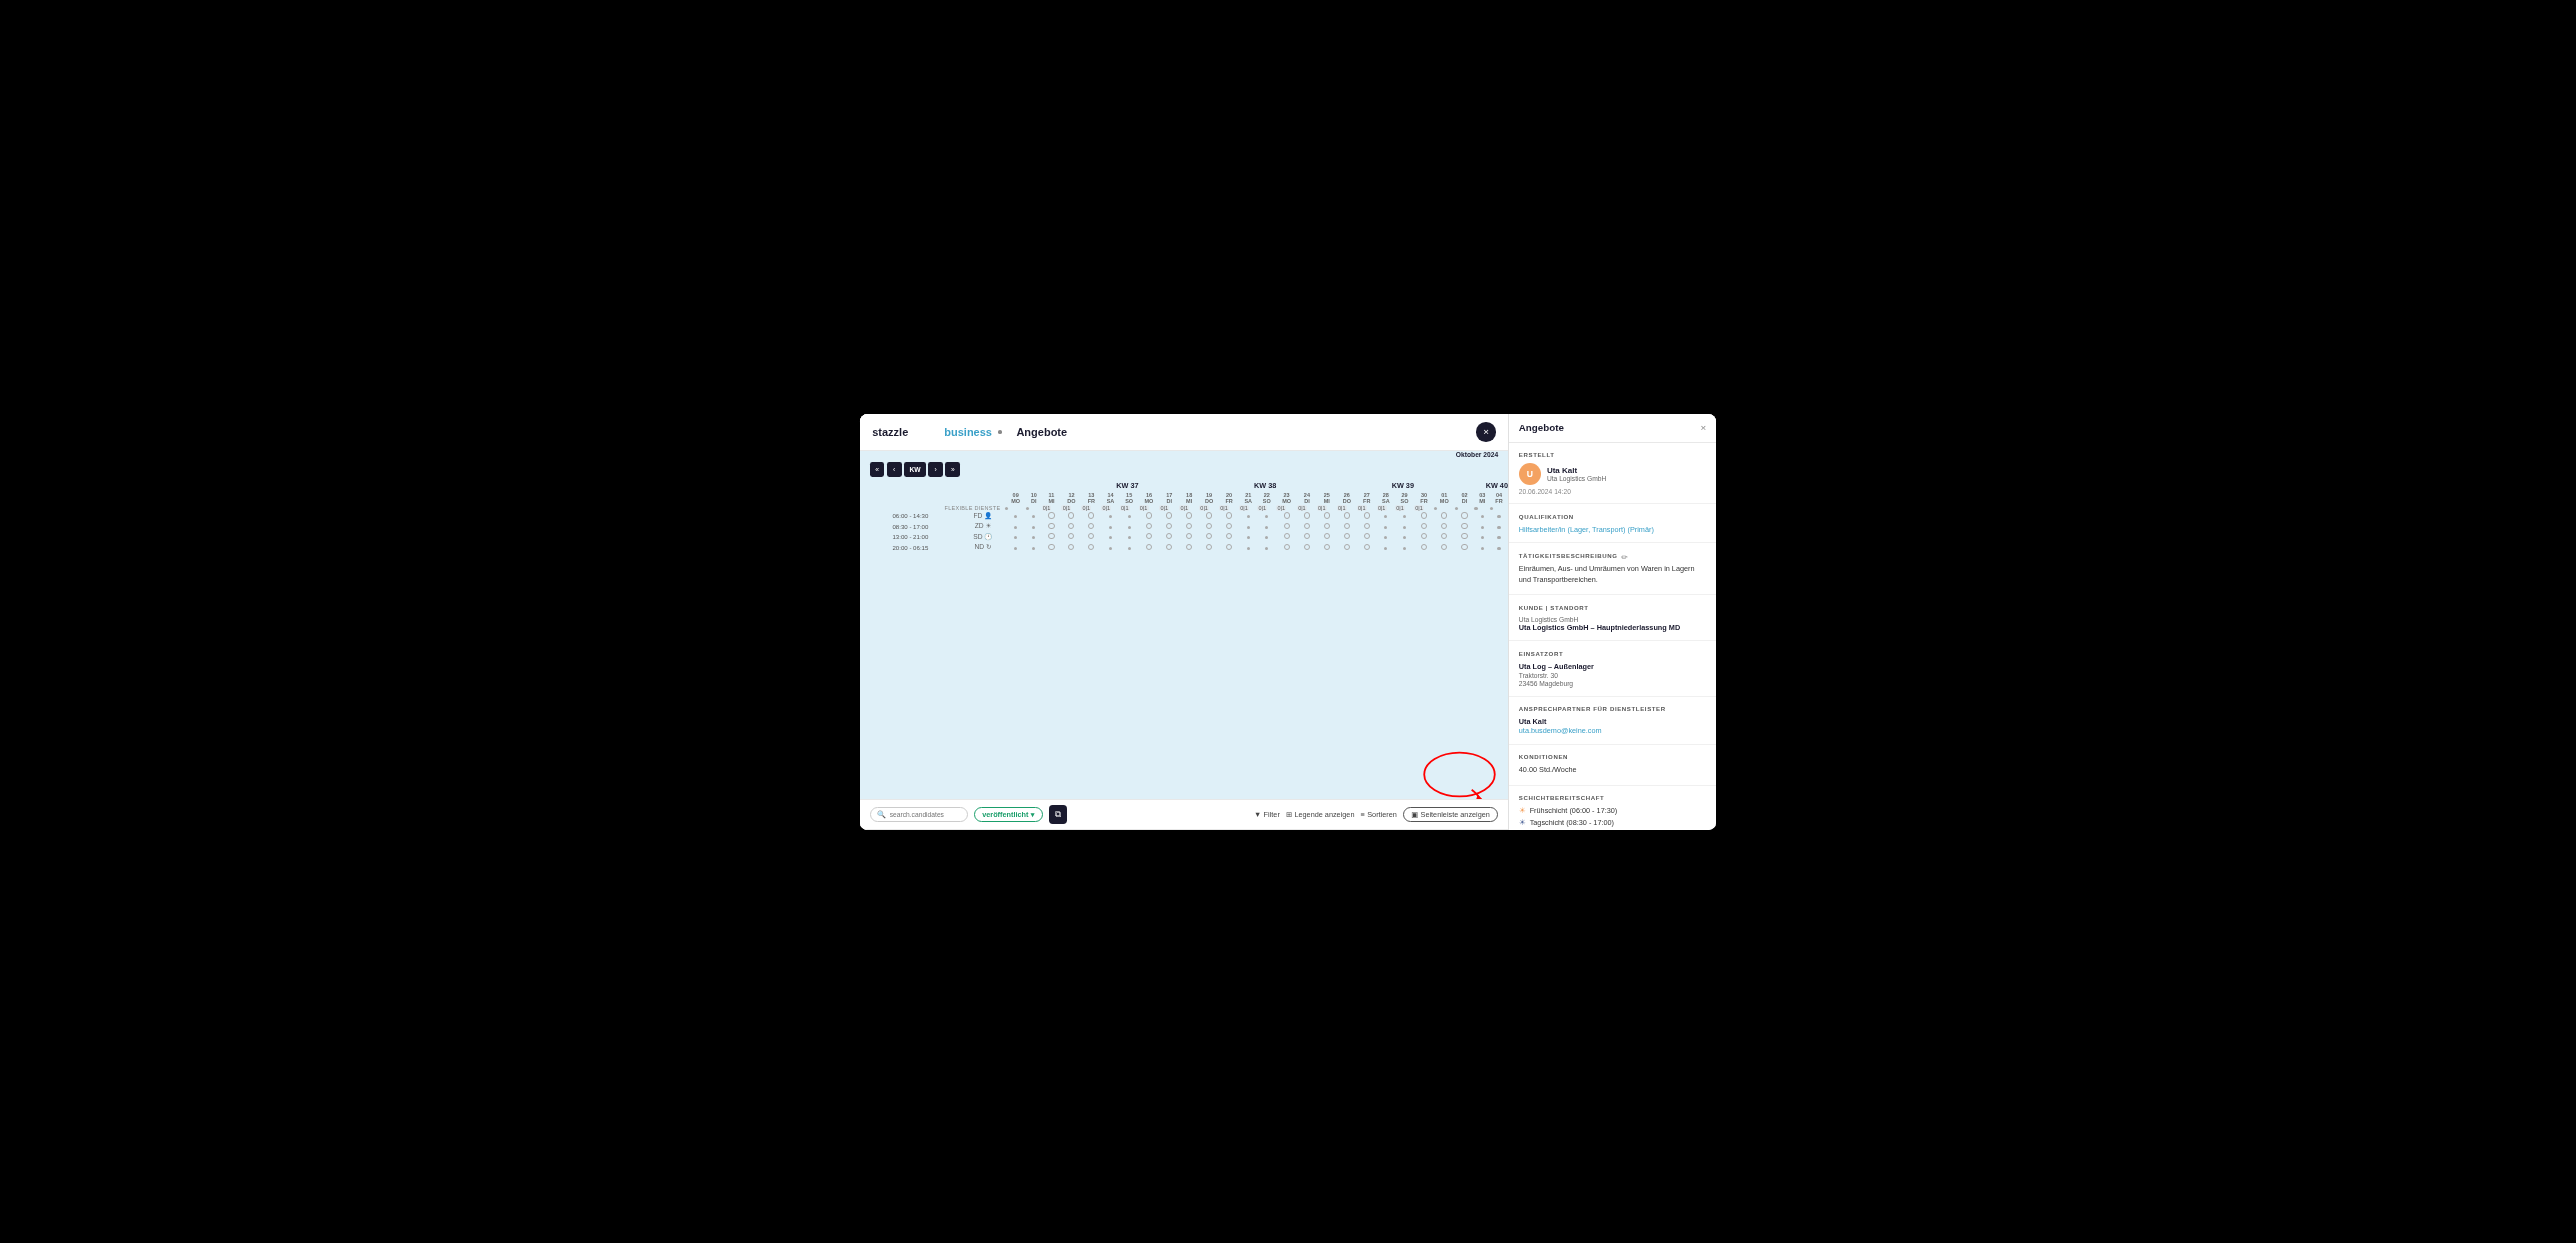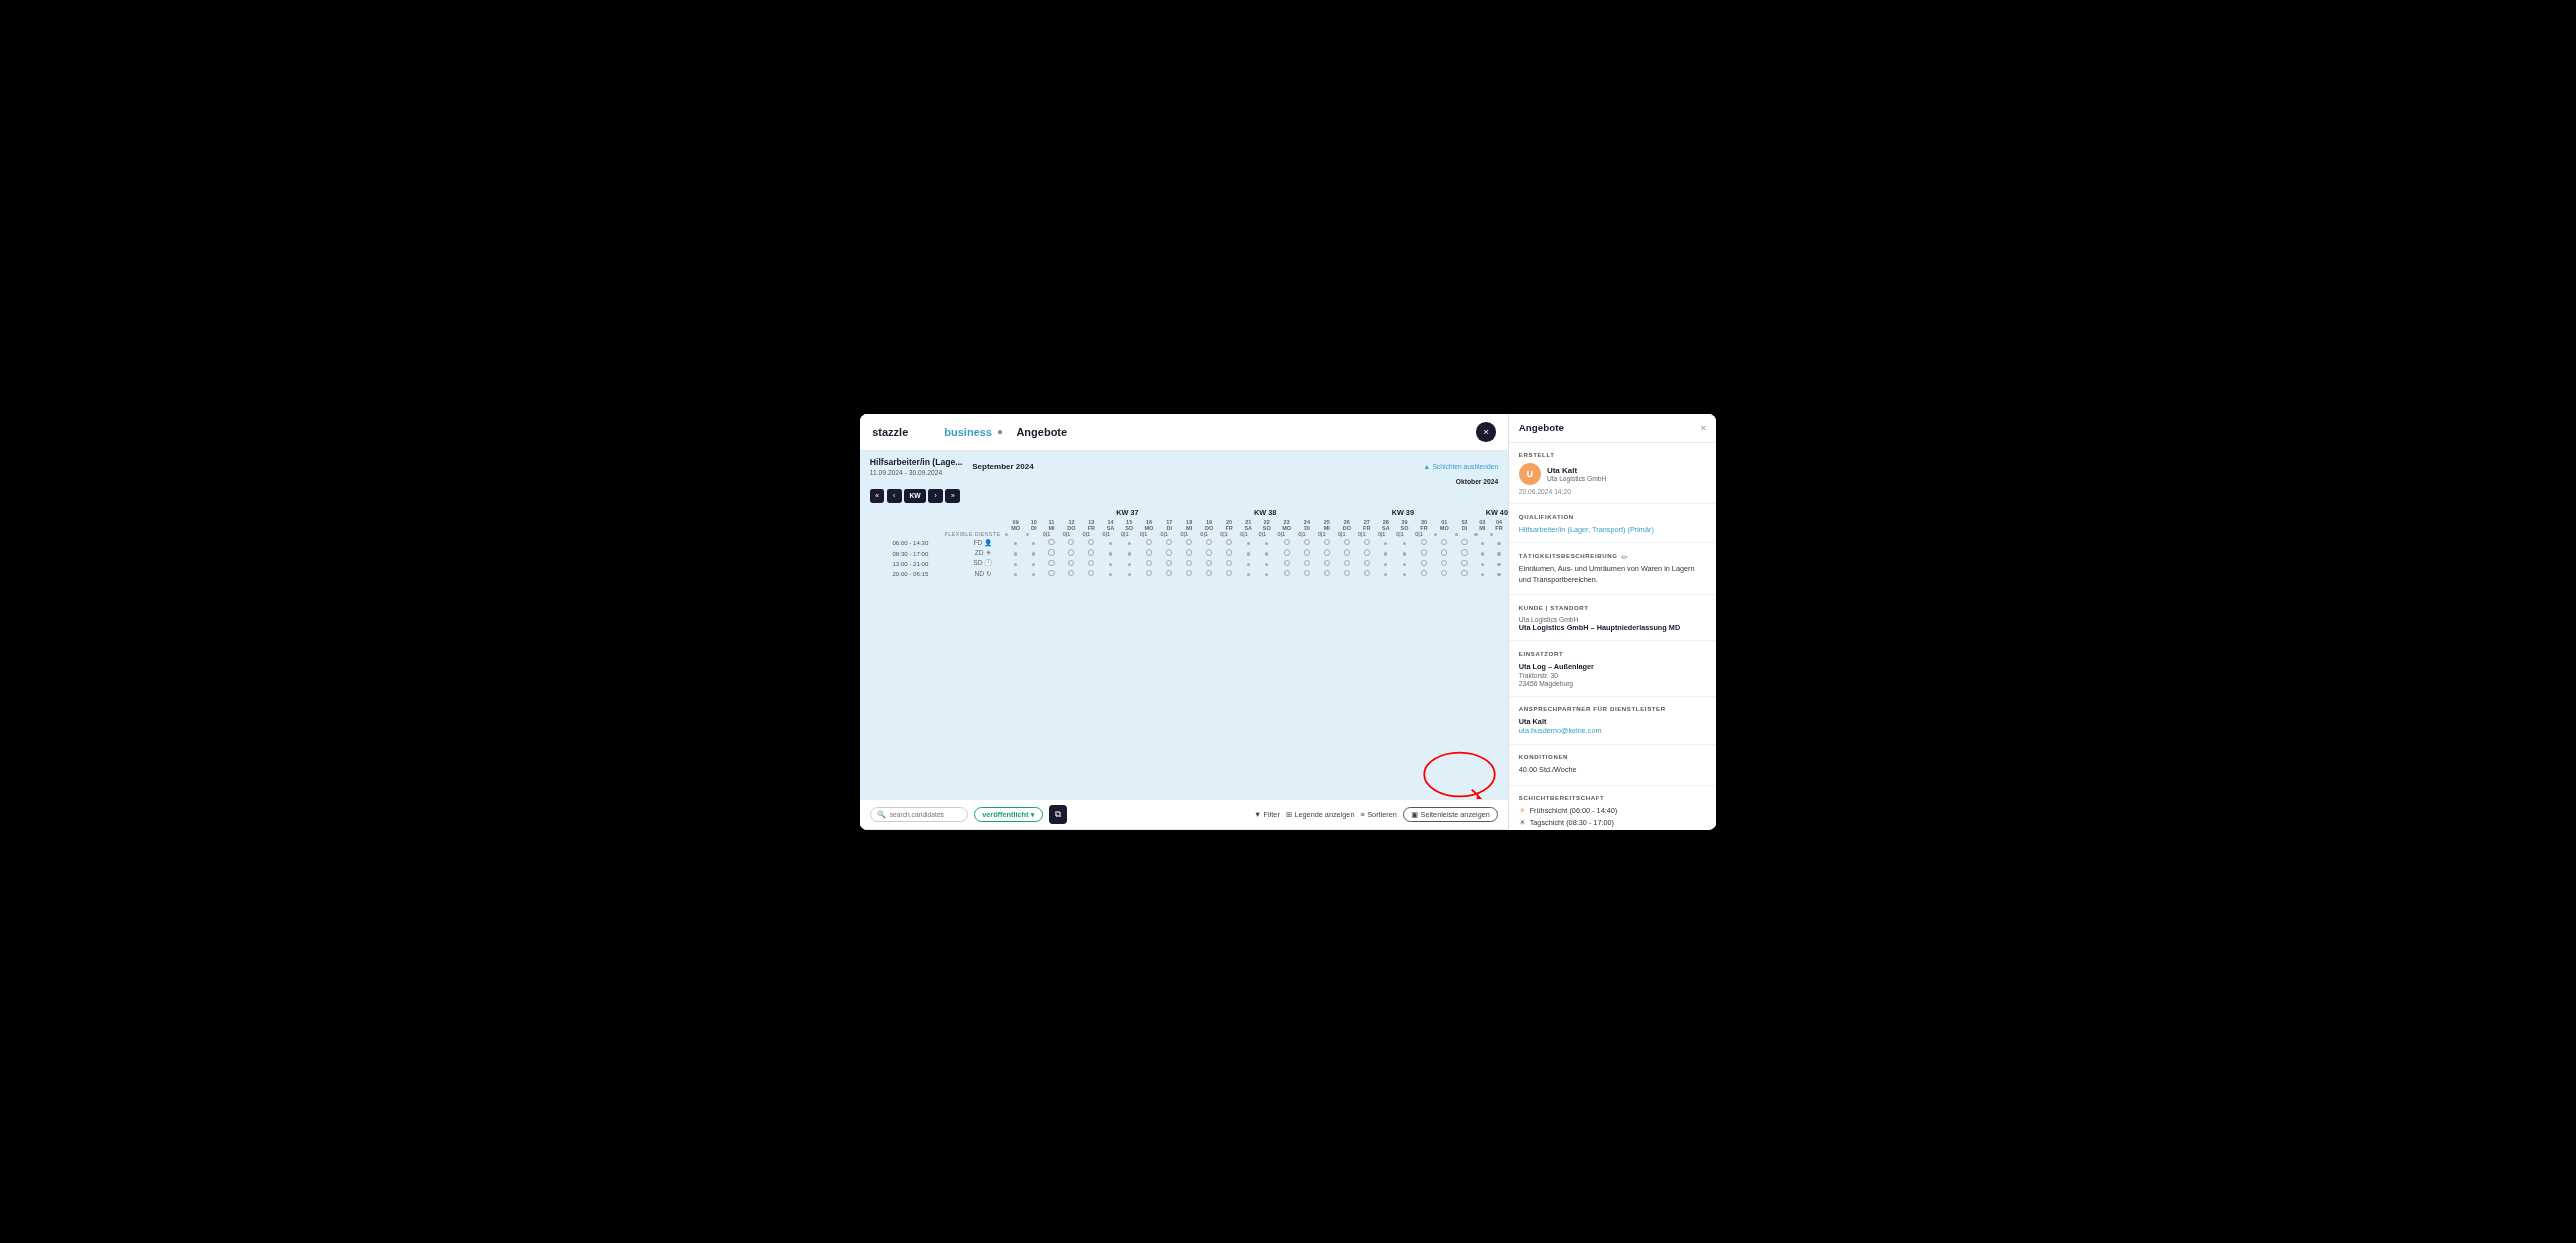--- a/index.html
+++ b/index.html
@@ -411,31 +411,20 @@
         <span class="logo-stazzle">stazzle</span>
         <span class="logo-business">business</span>
         <span class="logo-dot"></span>
       </div>
       <span class="page-title">Angebote</span>
       <button class="close-btn">×</button>
     </div>
 
     <div class="calendar-area">
 
-      <div class="calendar-header">
-        <div>
-          <div class="job-title">Hilfsarbeiter/in (Lage...</div>
-          <div class="date-range-small">11.09.2024 - 30.09.2024</div>
-        </div>
-        <span class="month-label">September 2024</span>
-        <div class="hide-shifts-btn">
-          <span>▲</span>
-          <span>Schichten ausblenden</span>
-        </div>
-      </div>
 
       <div style="display:flex; align-items:center; padding: 0 9.8px 1.2px; font-size:6.7px; color:#1a1a2e; font-weight:700; background:#dff0f8;">
         <span style="margin-left:auto;">Oktober 2024</span>
       </div>
 
       <div class="kw-nav">
         <button class="nav-btn">«</button>
         <button class="nav-btn">‹</button>
         <button class="nav-btn kw-label">KW</button>
         <button class="nav-btn">›</button>
@@ -735,21 +724,21 @@
 
     <div class="sidebar-section">
       <div class="sidebar-section-label">KONDITIONEN</div>
       <div class="section-value">40.00 Std./Woche</div>
     </div>
 
     <div class="sidebar-section">
       <div class="sidebar-section-label">SCHICHTBEREITSCHAFT</div>
       <div class="shift-readiness-item">
         <span class="shift-icon-sun">☀</span>
-        <span>Frühschicht (06:00 - 14:40)</span>
+        <span>Frühschicht (06:00 - 17:30)</span>
       </div>
       <div class="shift-readiness-item">
         <span class="shift-icon-moon">☀</span>
         <span>Tagschicht (08:30 - 17:00)</span>
       </div>
     </div>
   </div>
 </div>
 
 

